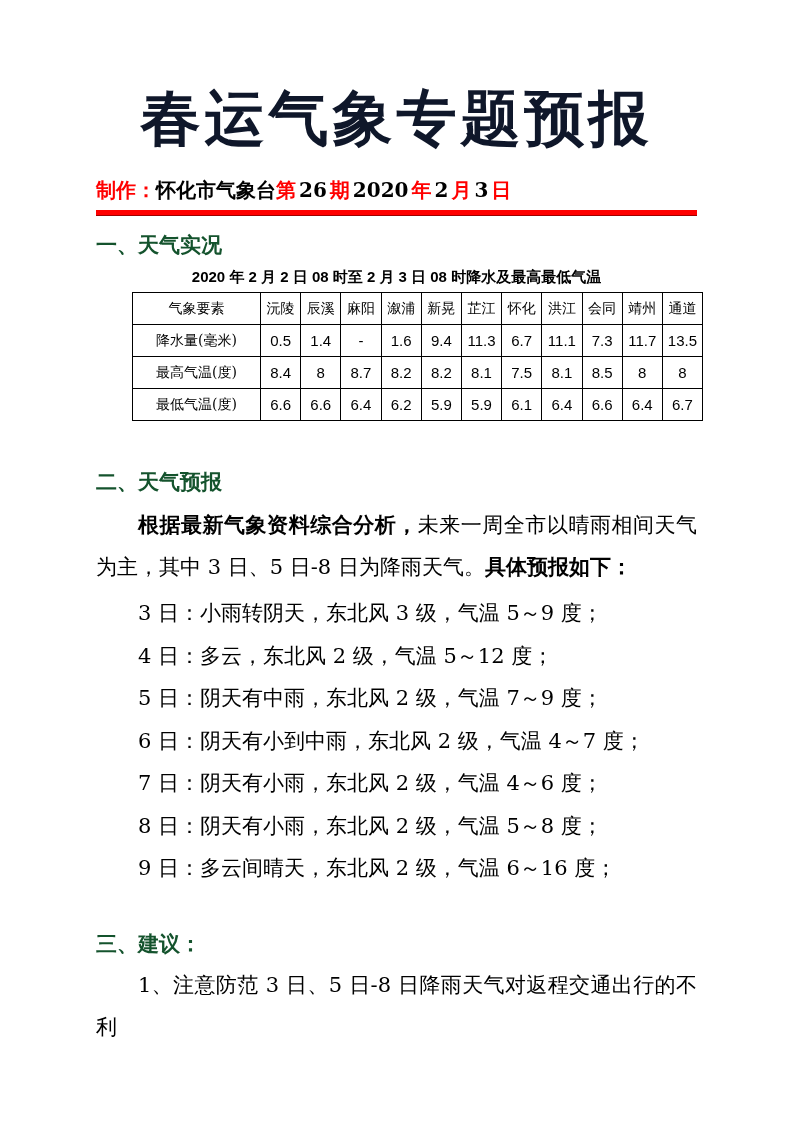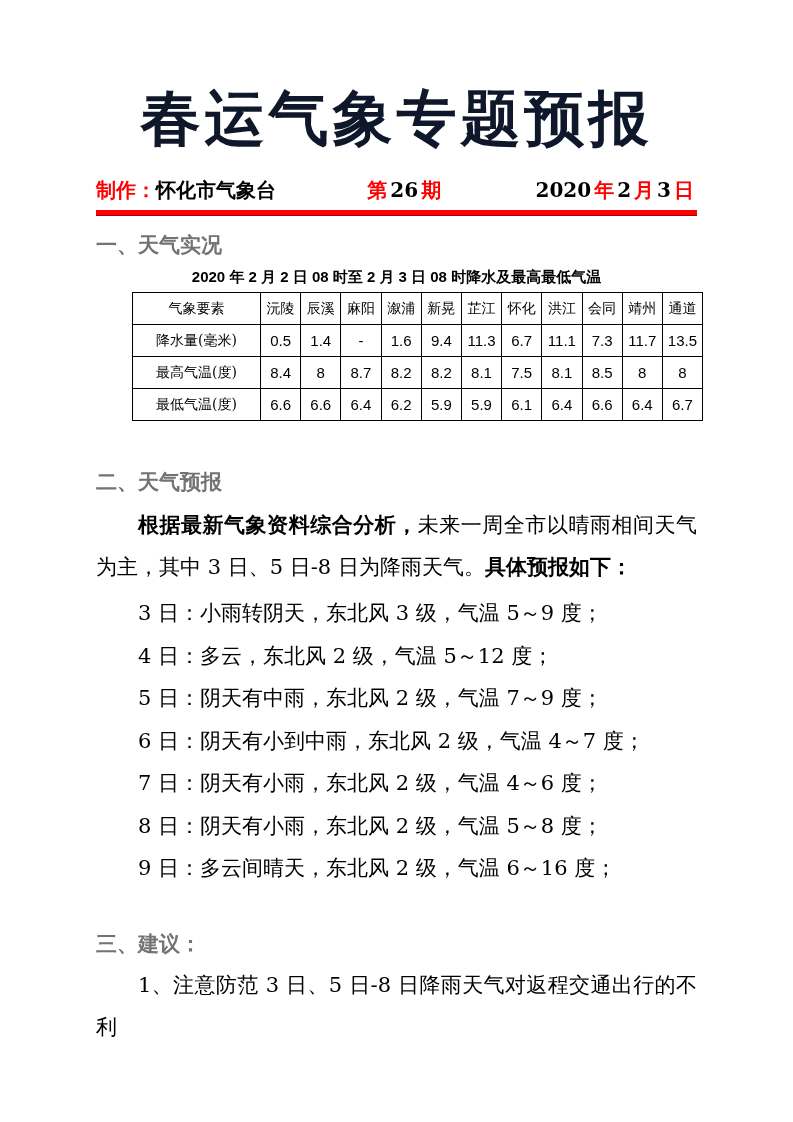--- a/index.html
+++ b/index.html
@@ -24,41 +24,40 @@
     color: #0f172a;
     font-size: 60px;
     font-weight: bold;
     letter-spacing: 4px;
     line-height: 1.35;
     font-family: "DejaVu Serif", "Liberation Serif", serif;
     white-space: nowrap;
   }
   .meta-row {
     display: flex;
-    justify-content: space-between;
     align-items: baseline;
     margin-top: 18px;
     font-size: 20px;
     font-weight: bold;
     font-family: "DejaVu Serif", "Liberation Serif", serif;
   }
   .red { color: #ff0000; }
   .meta-right span, .meta-center span { margin-right: 3px; }
   .red-rule {
     margin-top: 6px;
     height: 5px;
     background: #ff0000;
     border-bottom: 1px solid #a00000;
   }
   .section-title {
     margin: 0;
     font-size: 21px;
     font-weight: bold;
     font-family: "Liberation Sans", "DejaVu Sans", sans-serif;
-    color: #737373;
+    color: #14532d;
   }
   .s1-title { margin-top: 15px; }
   .table-caption {
     margin-top: 9px;
     text-align: center;
     font-size: 15px;
     font-weight: bold;
     font-family: "Liberation Sans", "DejaVu Sans", sans-serif;
   }
   table.weather {

